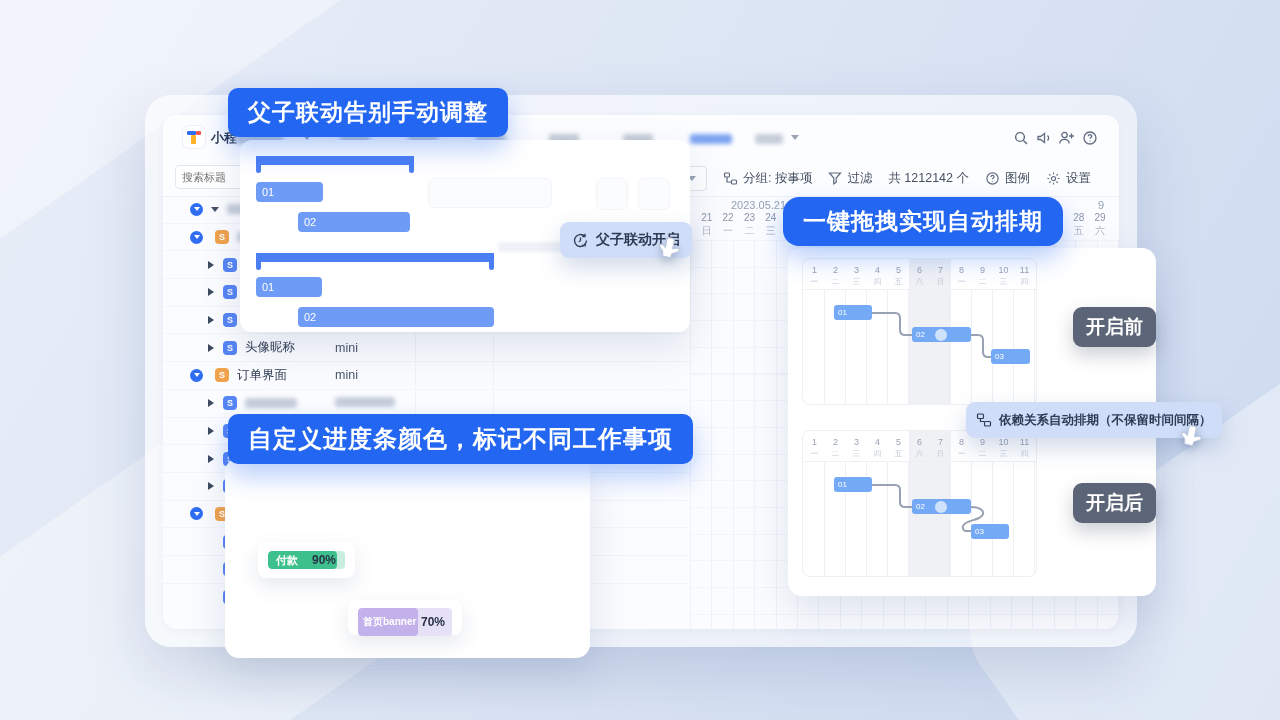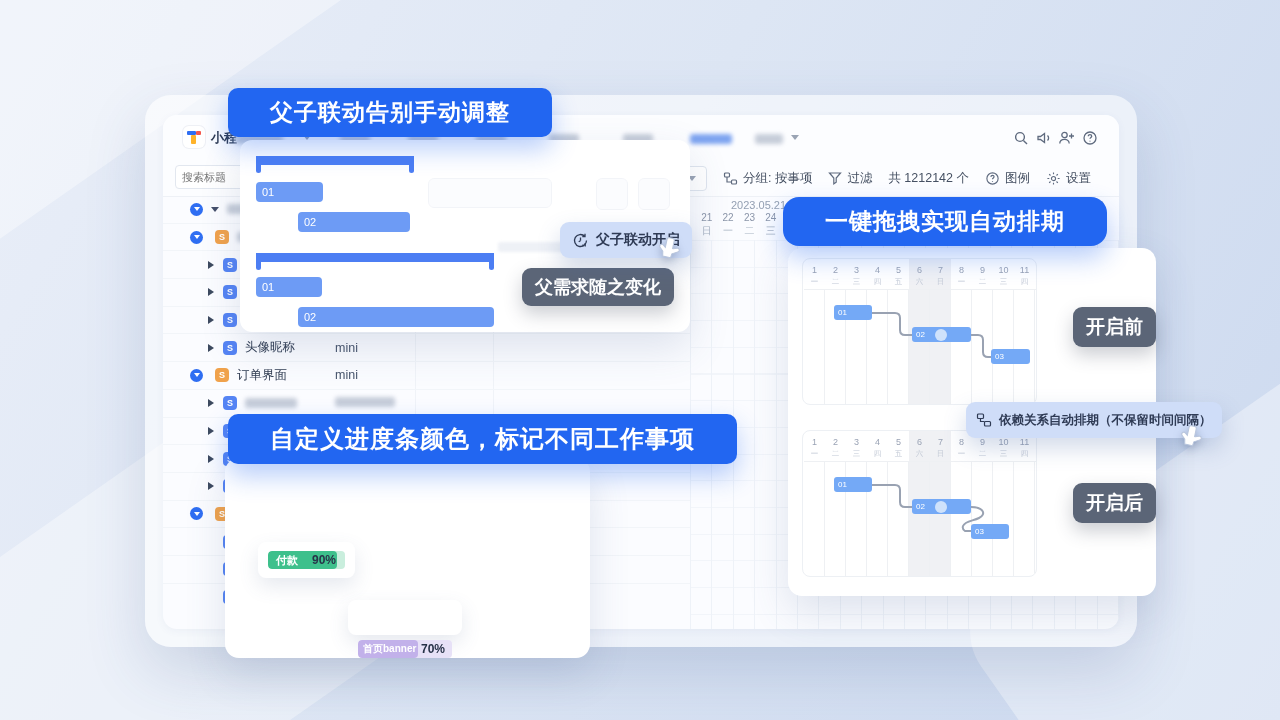--- a/index.html
+++ b/index.html
@@ -51,21 +51,21 @@
   .arr{width:0;height:0;border-top:4px solid transparent;border-bottom:4px solid transparent;border-left:6px solid #3d4a5f;flex:none;}
   .badge{width:14px;height:14px;border-radius:4px;color:#fff;font-size:9px;font-weight:bold;
          display:flex;align-items:center;justify-content:center;flex:none;}
   .badge.o{background:#f0a24c;}
   .badge.b{background:#5584f4;filter:blur(.4px);}
   .slabel{font-size:12.5px;color:#2f3b51;margin-left:8px;}
   .sval{position:absolute;left:172px;font-size:12.5px;color:#48556c;}
   .blurtxt{filter:blur(1.6px);color:#93a1b8;}
   
   .callout{position:absolute;background:#2266f1;color:#fff;font-weight:bold;font-size:23px;
-           padding:9px 42px;border-radius:10px;letter-spacing:1px;z-index:40;
+           padding:9px 20px;border-radius:10px;letter-spacing:1px;z-index:40;
            box-shadow:0 12px 26px rgba(34,102,241,.32);white-space:nowrap;}
   
   .card{position:absolute;background:#fff;border-radius:14px;box-shadow:0 16px 40px rgba(70,95,145,.16);z-index:30;}
   .gbar{position:absolute;background:#6d9bf5;border-radius:4px;color:#fff;font-size:11px;line-height:20px;
         padding-left:6px;box-sizing:border-box;}
   .gsum{position:absolute;height:9px;background:#4c7ef3;border-radius:2px;}
   .gsum:before,.gsum:after{content:"";position:absolute;top:0;width:5px;height:17px;background:#4c7ef3;border-radius:0 0 3px 3px;}
   .gsum:before{left:0;}
   .gsum:after{right:0;}
   .capdark{position:absolute;background:#5b6577;color:#fff;font-size:18px;font-weight:bold;
@@ -311,21 +311,20 @@
   <div class="ghost" style="left:188px;top:38px;width:122px;height:28px;"></div>
   <div class="ghost" style="left:356px;top:38px;width:30px;height:30px;"></div>
   <div class="ghost" style="left:398px;top:38px;width:30px;height:30px;"></div>
   <div class="gblob" style="left:258px;top:102px;width:112px;height:10px;"></div>
   <div class="gsum" style="left:16px;top:16px;width:158px;"></div>
   <div class="gbar" style="left:16px;top:42px;width:67px;height:20px;">01</div>
   <div class="gbar" style="left:58px;top:72px;width:112px;height:20px;">02</div>
   <div class="gsum" style="left:16px;top:113px;width:238px;"></div>
   <div class="gbar" style="left:16px;top:137px;width:66px;height:20px;">01</div>
   <div class="gbar" style="left:58px;top:167px;width:196px;height:20px;">02</div>
-  <div class="capdark" style="left:282px;top:128px;">父需求随之变化</div>
 </div>
 
 <div class="tooltip" style="left:560px;top:222px;font-size:14px;">
   <svg width="17" height="17" viewBox="0 0 17 17" fill="none" stroke="#2f3b55" stroke-width="1.3">
       <path d="M14.5 8.5a6 6 0 1 1-1.7-4.2"></path>
       <path d="M13 1.8v2.7h-2.7"></path>
       <line x1="8.5" y1="5.5" x2="8.5" y2="8.7"></line>
       <line x1="8.5" y1="8.7" x2="6.7" y2="9.8"></line>
       <line x1="11" y1="12.5" x2="11" y2="14.5"></line>
       <line x1="13.2" y1="11" x2="13.2" y2="14.5"></line>
@@ -476,21 +475,21 @@
 <div class="card" style="left:225px;top:458px;width:365px;height:200px;">
   <div class="chip" style="left:33px;top:84px;width:97px;height:36px;">
     <div class="pbar" style="left: 10px; top: 9px; width: 77px; height: 18px; background: rgb(201, 238, 221);">
       <div class="pfill" style="width: 90%; background: rgb(62, 192, 140);">
           <span>付款</span>
         </div>
       <span class="ppct" style="right:9px;">90%</span>
     </div>
   </div>
   <div class="chip" style="left:123px;top:142px;width:114px;height:35px;">
-    <div class="pbar" style="left: 10px; top: 8px; width: 94px; height: 18px; background: rgb(231, 225, 247); margin-top: 32px;">
+    <div class="pbar" style="left: 10px; top: 8px; width: 94px; height: 28px; background: rgb(231, 225, 247);">
       <div class="pfill" style="width: 64%; font-size: 10px; padding-left: 5px; background: rgb(194, 177, 234);">
           <span>首页banner</span>
         </div>
       <span class="ppct">70%</span>
     </div>
   </div>
 </div>
 
 <div class="callout" style="left:228px;top:88px;">父子联动告别手动调整</div>
 <div class="callout" style="left:783px;top:197px;border-radius:16px;">一键拖拽实现自动排期</div>

